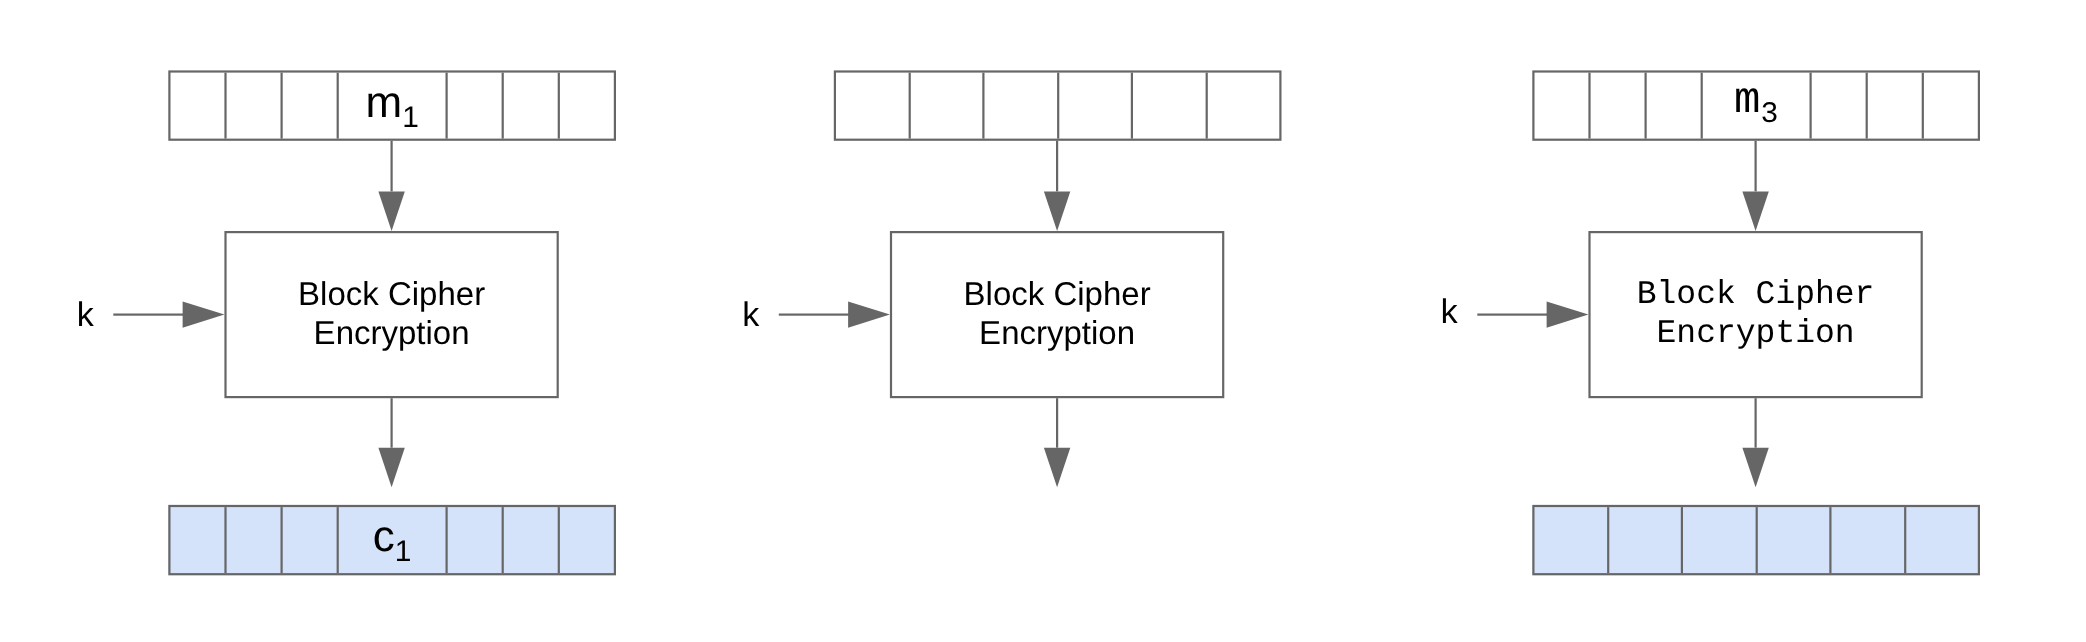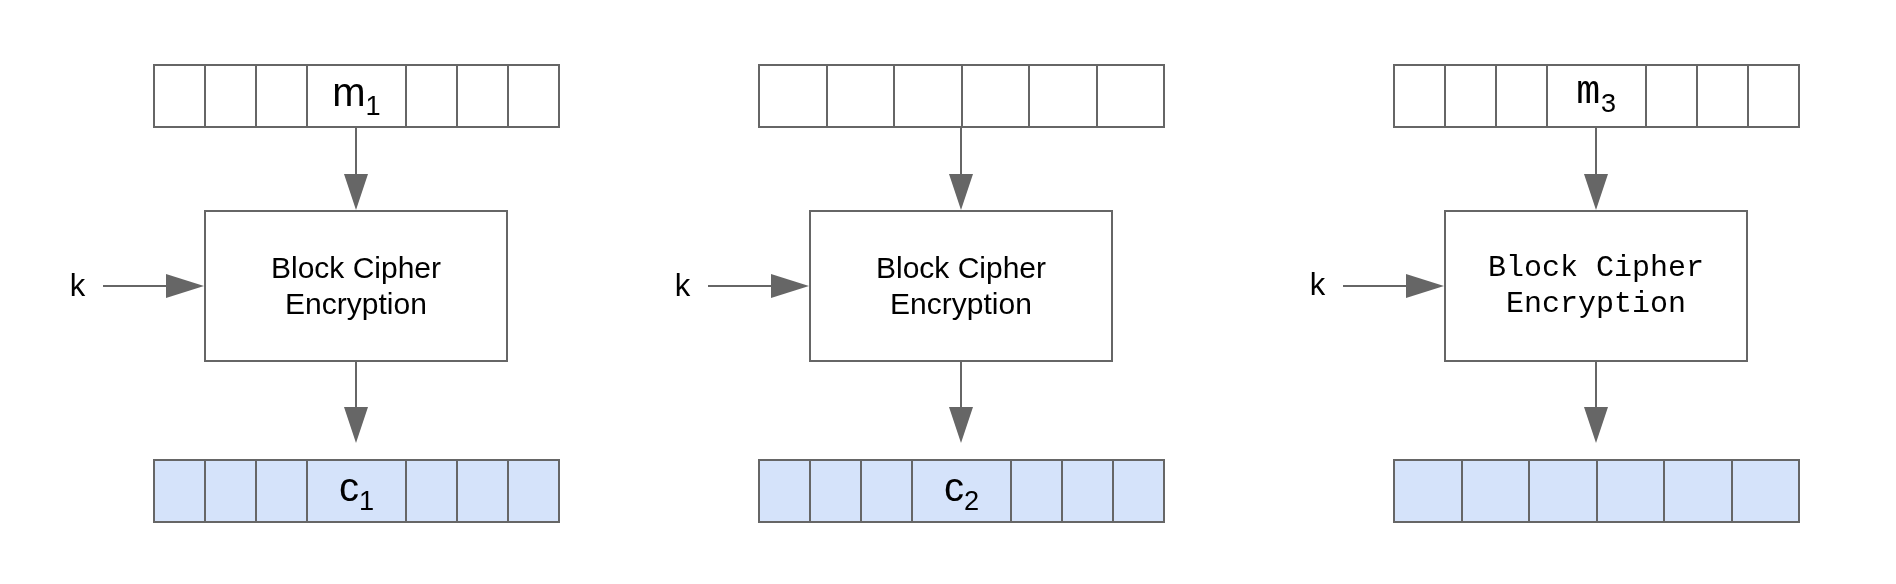--- a/index.html
+++ b/index.html
@@ -109,31 +109,20 @@
     <div class="ah-down ah-1"></div>
     <div class="k-label">k</div>
     <div class="h-line"></div>
     <div class="ah-right"></div>
     <div class="enc-box">
       <span class="enc-text">Block Cipher
 Encryption</span>
     </div>
     <div class="v-line v-line-2"></div>
     <div class="ah-down ah-2"></div>
-    <div class="block cipher-block">
-      <div class="cell"></div>
-      <div class="cell"></div>
-      <div class="cell"></div>
-      <div class="cell wide">
-        <span class="cell-label"><span>c</span><sub>2</sub></span>
-      </div>
-      <div class="cell"></div>
-      <div class="cell"></div>
-      <div class="cell"></div>
-    </div>
   </div>
 
   <div class="column col-3">
     <div class="block message-block">
       <div class="cell"></div>
       <div class="cell"></div>
       <div class="cell"></div>
       <div class="cell wide">
         <span class="cell-label"><span>m</span><sub>3</sub></span>
       </div>

